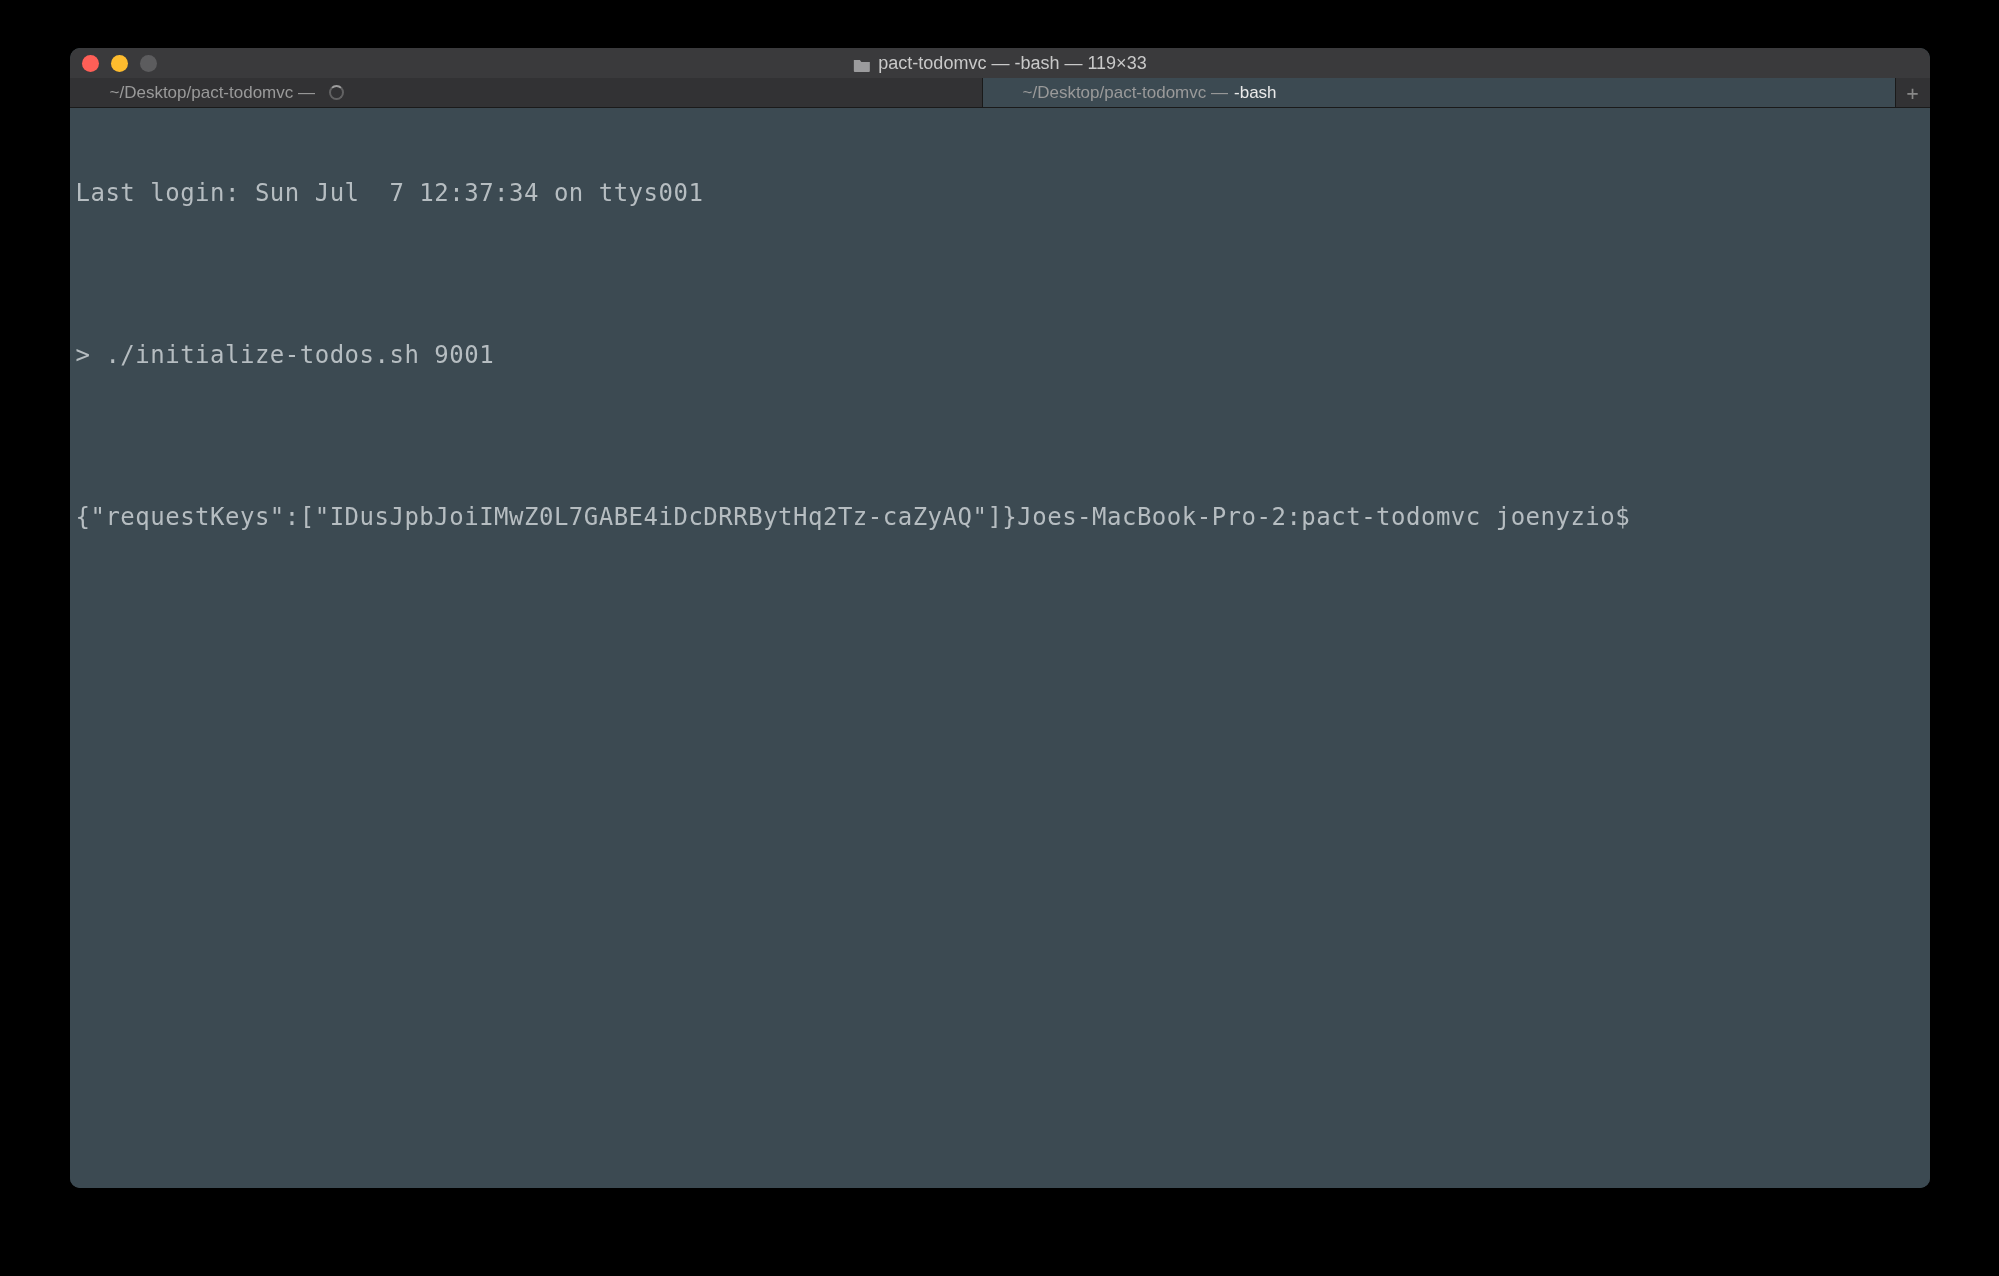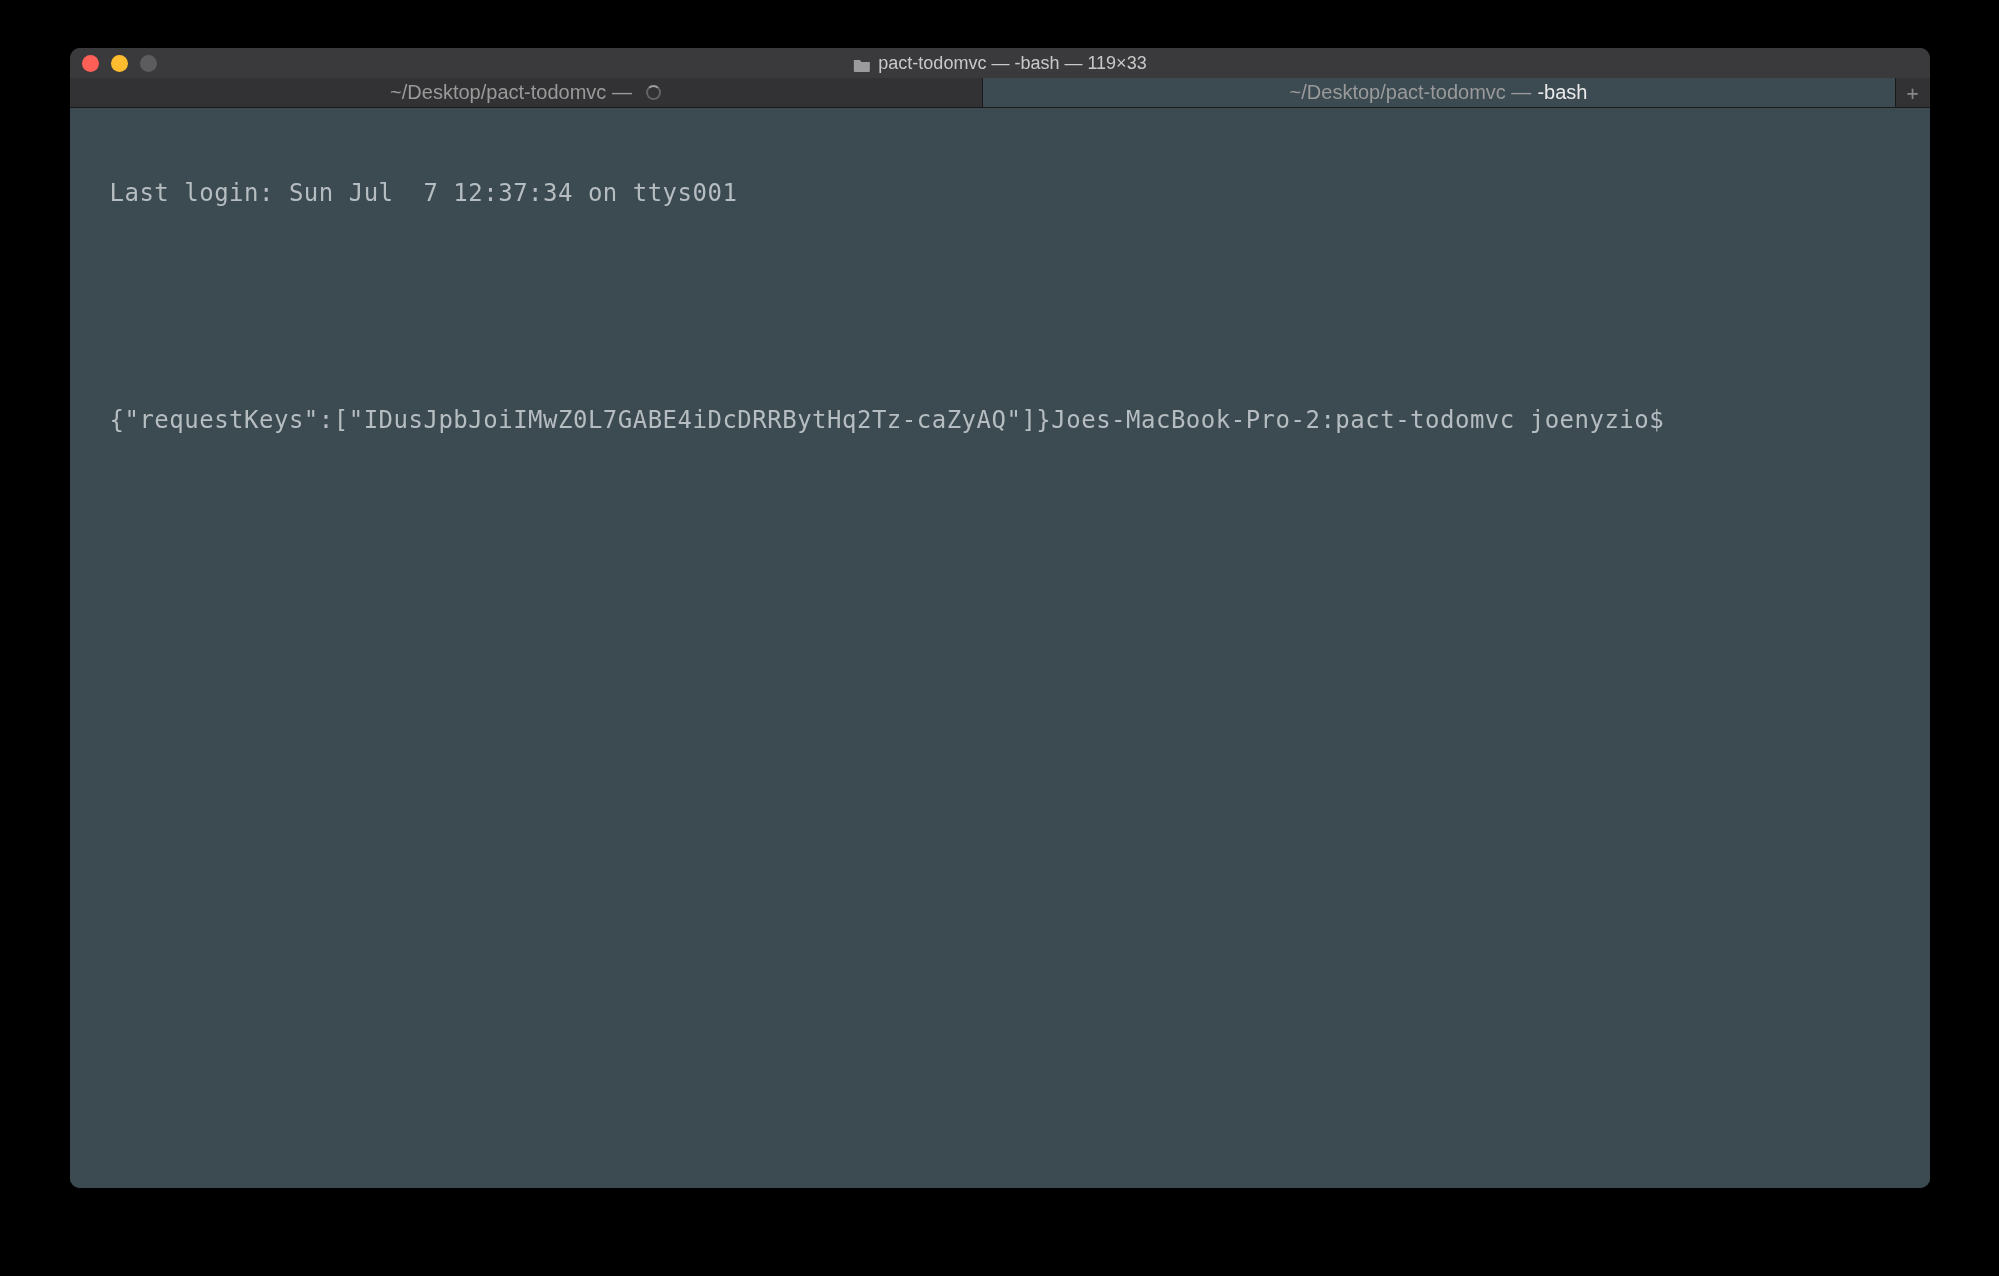--- a/index.html
+++ b/index.html
@@ -69,27 +69,27 @@
     .tab-bar {
       height: 30px;
       background: #2d2d2f;
       display: flex;
       border-bottom: 1px solid #1a1a1a;
     }
     .tab {
       flex: 1;
       display: flex;
       align-items: center;
-      justify-content: center;
-      font-size: 20px;
+      font-size: 17px;
       font-family: -apple-system, BlinkMacSystemFont, "Helvetica Neue", sans-serif;
       color: #ddd;
       border-right: 1px solid #1a1a1a;
       position: relative;
       gap: 6px;
+      padding-left: 40px;
     }
     .tab.inactive {
       background: #323234;
       color: #b0b0b0;
     }
     .tab.active {
       background: #3c4a52;
       color: #d8d8d8;
     }
     .tab .dim { color: #9a9a9a; }
@@ -117,21 +117,21 @@
       flex: 1;
       background: #3c4a52;
       padding: 4px 6px;
       color: #b6bdc1;
       font-size: 24px;
       line-height: 1.35;
       white-space: pre;
       overflow: hidden;
       letter-spacing: 0.5px;
     }
-    .term-line { white-space: pre-wrap; word-break: break-all; margin-left: 34px; }
+    .term-line { white-space: pre-wrap; word-break: break-all; }
   </style>
 </head>
 <body>
 
 <div class="terminal-window">
   <div class="titlebar">
     <div class="traffic-lights">
       <div class="traffic-light tl-close"></div>
       <div class="traffic-light tl-min"></div>
       <div class="traffic-light tl-max"></div>
@@ -156,16 +156,17 @@
       <span class="strong">-bash</span>
     </div>
     <div class="new-tab">
       <span>+</span>
     </div>
   </div>
 
   <div class="terminal-body">
     <div class="term-line">Last login: Sun Jul  7 12:37:34 on ttys001</div>
     <div class="term-line"></div>
+    <div class="term-line">&gt; ./initialize-todos.sh 9001</div>
     <div class="term-line"></div>
     <div class="term-line">{"requestKeys":["IDusJpbJoiIMwZ0L7GABE4iDcDRRBytHq2Tz-caZyAQ"]}Joes-MacBook-Pro-2:pact-todomvc joenyzio$ </div>
   </div>
 </div>
 
 </body></html>

